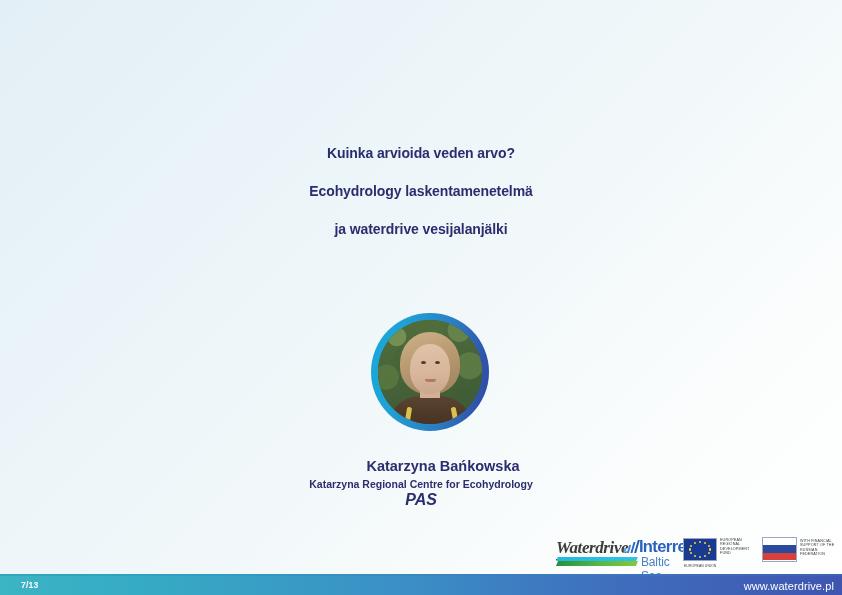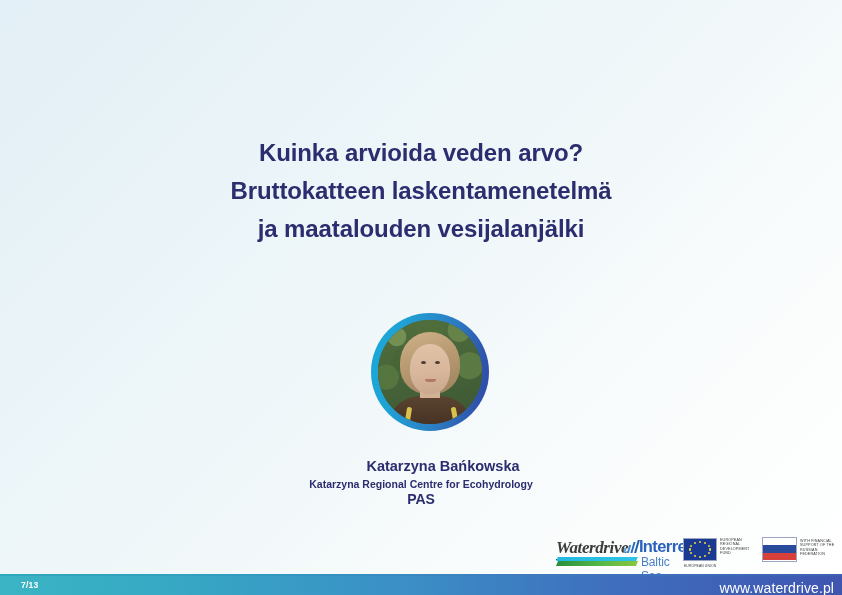--- a/index.html
+++ b/index.html
@@ -20,21 +20,21 @@
 
   
   .title-block {
     position: absolute;
     left: 0;
     right: 0;
     top: 134px;
     text-align: center;
   }
   .title-line {
-    font-size: 24px;
+    font-size: 14px;
     font-weight: bold;
     color: #2b2d6e;
     letter-spacing: -0.1px;
     line-height: 38px;
     white-space: nowrap;
   }
 
   
   .portrait-wrap {
     position: absolute;
@@ -158,22 +158,23 @@
     font-weight: bold;
     line-height: 19px;
     padding-left: 44px;
   }
   .presenter-affil {
     font-size: 10.5px;
     font-weight: bold;
     line-height: 16px;
   }
   .presenter-org {
-    font-size: 14px;
-    font-weight: bold;
+    font-size: 16px;
+    font-weight: bold;
+    font-style: italic;
     line-height: 15px;
   }
 
   
   .logo-strip {
     position: absolute;
     left: 556px;
     top: 533px;
     width: 282px;
     height: 40px;
@@ -356,34 +357,34 @@
     top: 4px;
     font-size: 8.5px;
     font-weight: bold;
     color: #ffffff;
     letter-spacing: 0.2px;
   }
   .footer-url {
     position: absolute;
     right: 8px;
     top: 4px;
-    font-size: 14px;
+    font-size: 11px;
     color: #ffffff;
     letter-spacing: 0.1px;
   }
 </style>
 </head>
 <body>
 
 <div id="slide">
 
   <div class="title-block">
     <div class="title-line">Kuinka arvioida veden arvo?</div>
-    <div class="title-line">Bruttokatteen laskentamenetelmä</div>
-    <div class="title-line">ja maatalouden vesijalanjälki</div>
+    <div class="title-line">Ecohydrology laskentamenetelmä</div>
+    <div class="title-line">ja waterdrive vesijalanjälki</div>
   </div>
 
   <div class="portrait-wrap">
     <div class="portrait-ring"></div>
     <div class="portrait-inner">
       <div class="photo-bg"></div>
       <div class="photo-torso"></div>
       <div class="photo-strap left"></div>
       <div class="photo-strap right"></div>
       <div class="photo-hair"></div>

